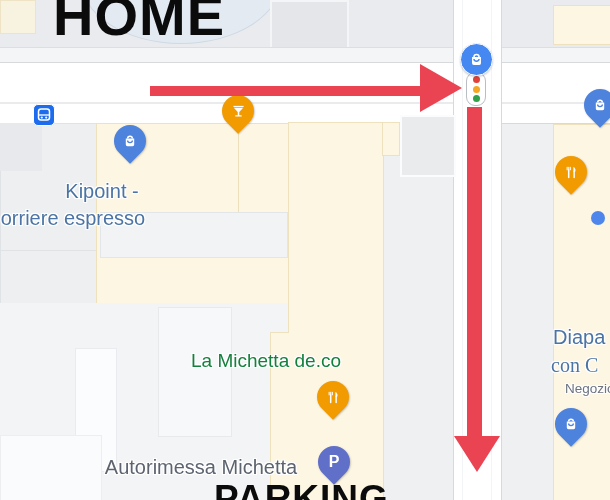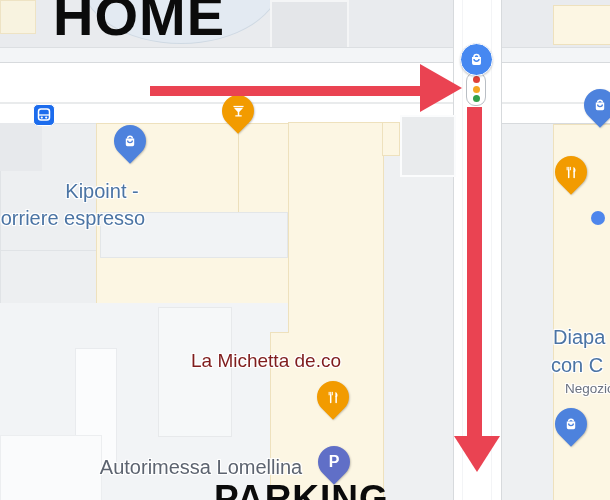--- a/index.html
+++ b/index.html
@@ -44,21 +44,21 @@
   .white-col{left:75px;top:348px;width:40px;height:122px;background:#fbfcfd;border:1px solid #e9ebee;}
   .white-block{left:158px;top:307px;width:72px;height:128px;background:#f6f8f9;border:1px solid #e7e9eb;}
   .white-bl{left:0;top:435px;width:100px;height:65px;background:#fafbfc;border:1px solid #eceef0;}
 
   
   .maplabel{
     text-align:center;white-space:nowrap;z-index:30;
     text-shadow:-1px -1px 0 #fff,1px -1px 0 #fff,-1px 1px 0 #fff,1px 1px 0 #fff,0 0 3px #fff;
   }
   .lbl-blue{color:#4b74a4;}
-  .lbl-orange{color:#7f1d1d;}
+  .lbl-orange{color:#15803d;}
   .lbl-gray{color:#5d6470;}
   .lbl-small{color:#6b7280;}
 
   
   .annot{z-index:40;color:#0b0b0b;font-weight:700;white-space:nowrap;}
   .arrow{z-index:70;}
   .arrow-bar{background:#ea4352;}
   .arrow-head-right{width:0;height:0;border-left:42px solid #ea4352;
     border-top:24px solid transparent;border-bottom:24px solid transparent;}
   .arrow-head-down{width:0;height:0;border-top:36px solid #ea4352;
@@ -114,23 +114,23 @@
   <div class="abs cream tower-ext"></div>
   <div class="abs cream tower-nub"></div>
   <div class="abs cream cream-d"></div>
   <div class="abs white-col"></div>
   <div class="abs white-block"></div>
   <div class="abs white-bl"></div>
 
   <div class="abs maplabel lbl-blue" style="left:40px;top:180px;width:124px;font-size:20px;text-align:center;">Kipoint -</div>
   <div class="abs maplabel lbl-blue" style="left:-12px;top:207px;width:170px;font-size:20px;">orriere espresso</div>
   <div class="abs maplabel lbl-orange" style="left:176px;top:350px;width:180px;font-size:19px;">La Michetta de.co</div>
-  <div class="abs maplabel lbl-gray" style="left:90px;top:456px;width:222px;font-size:20px;">Autorimessa Lomellina</div>
+  <div class="abs maplabel lbl-gray" style="left:90px;top:456px;width:222px;font-size:20px;">Autorimessa Michetta</div>
   <div class="abs maplabel lbl-blue" style="left:553px;top:326px;font-size:20px;text-align:left;">Diapa</div>
-  <div class="abs maplabel lbl-blue" style="left:551px;top:354px;font-size:20px;text-align:left;">con C</div>
+  <div class="abs maplabel lbl-blue" style="left:551px;top:354px;font-size:20px;text-align:left;font-family:Liberation Serif, serif;">con C</div>
   <div class="abs maplabel lbl-small" style="left:565px;top:381px;font-size:13.5px;text-align:left;">Negozio</div>
 
   <div class="abs annot" style="left:53px;top:-17px;font-size:56px;letter-spacing:1px;">HOME</div>
   <div class="abs annot" style="left:214px;top:478px;font-size:37px;letter-spacing:1px;">PARKING</div>
 
   <div class="abs bus">
     <svg width="16" height="16" viewBox="0 0 16 16">
       <rect x="2.5" y="2" width="11" height="11" rx="2.5" fill="none" stroke="#fff" stroke-width="1.5"></rect>
       <line x1="3" y1="8" x2="13" y2="8" stroke="#fff" stroke-width="1.3"></line>
       <circle cx="5.8" cy="10.6" r="1.1" fill="#fff"></circle>

